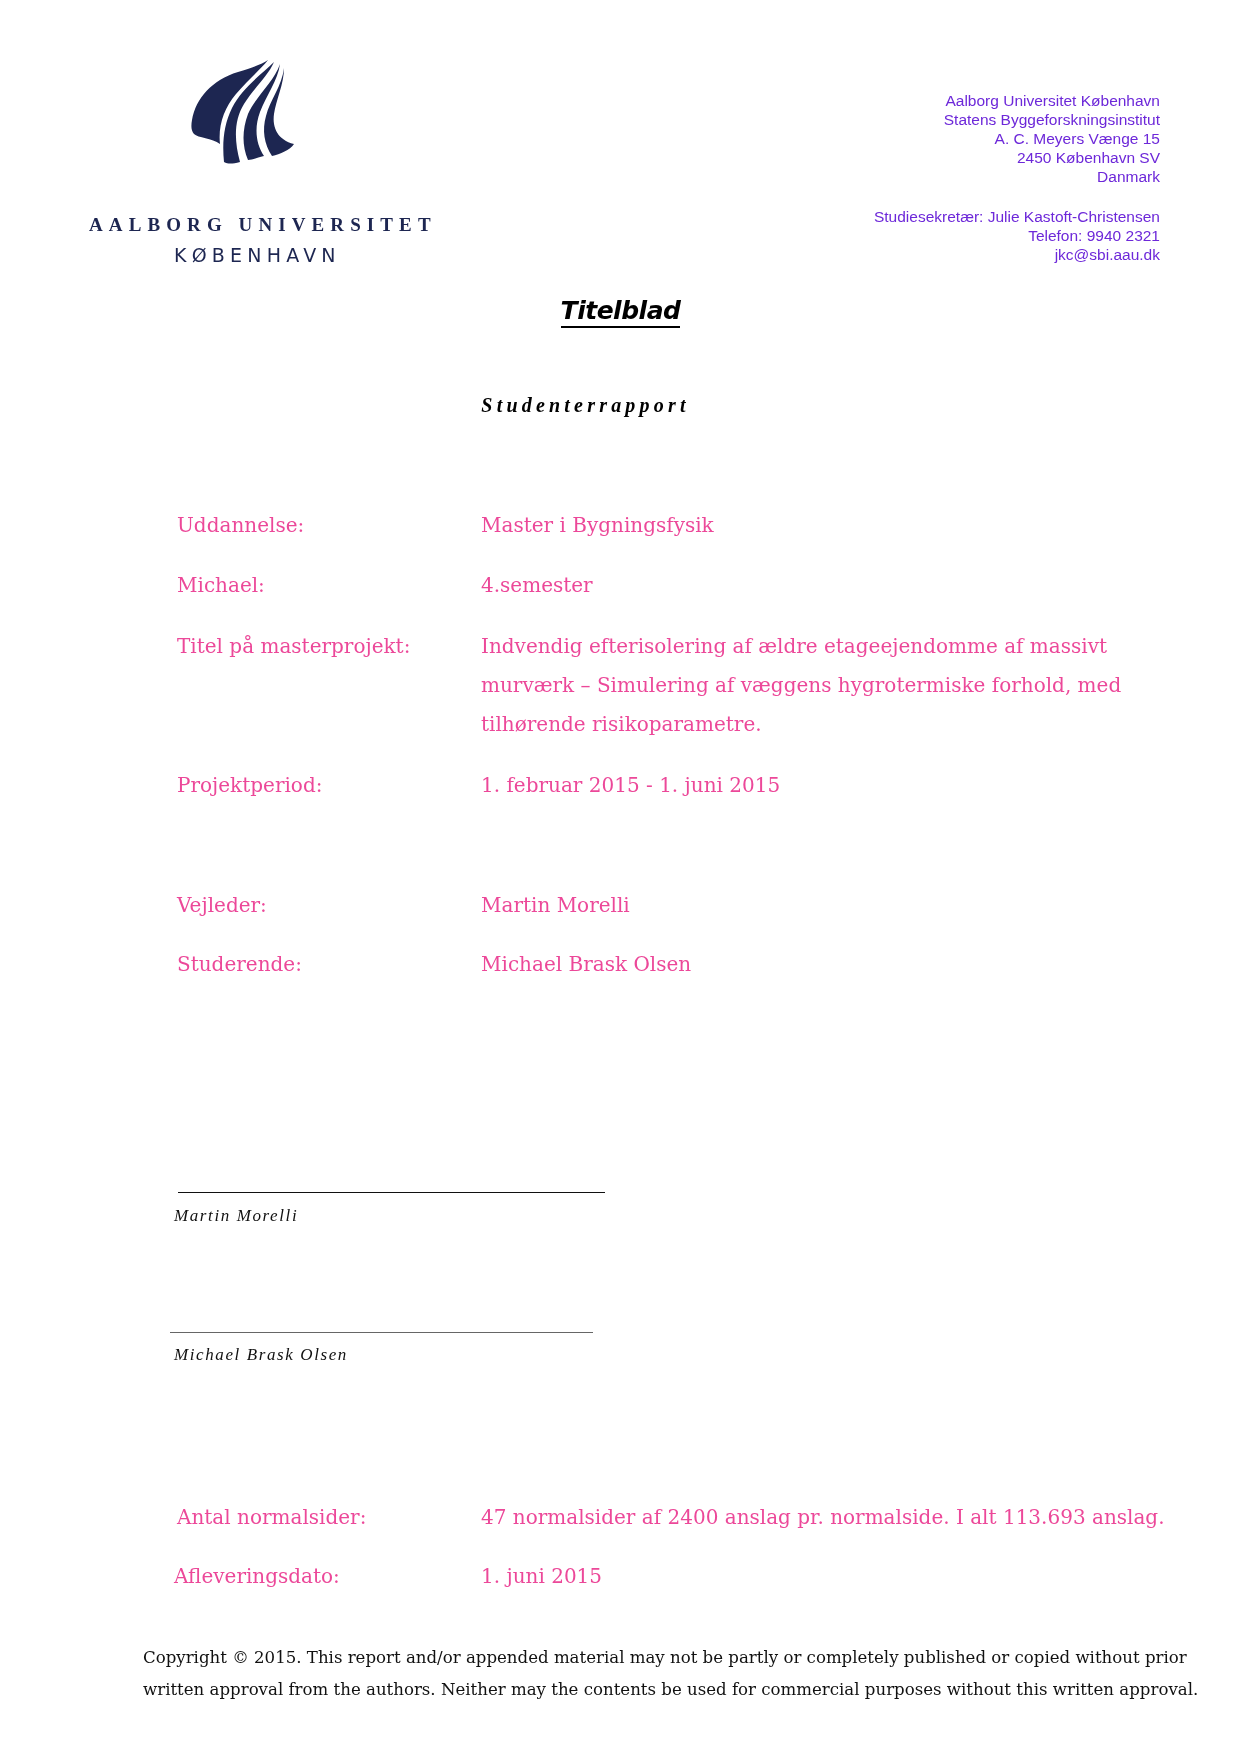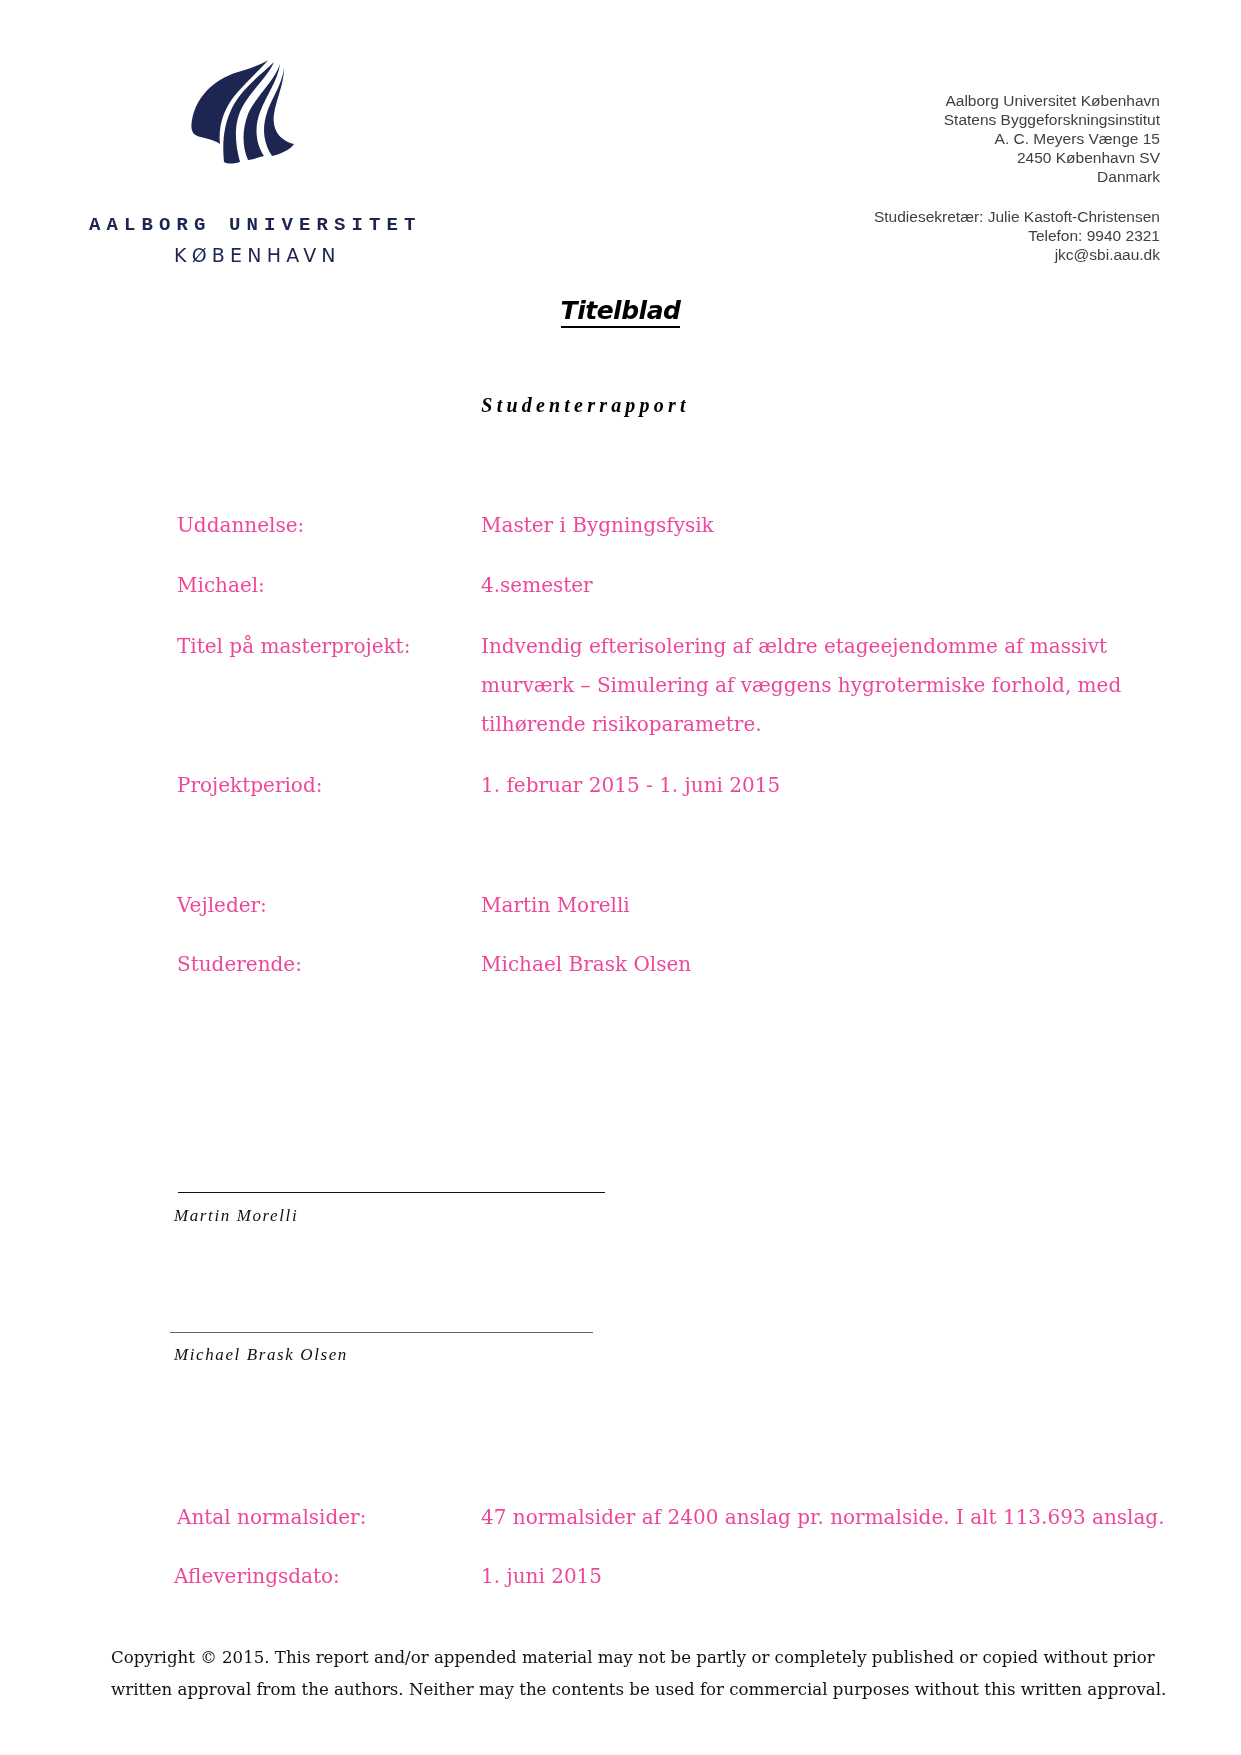--- a/index.html
+++ b/index.html
@@ -1,45 +1,45 @@
 <!DOCTYPE html>
 <html><head>
   <meta charset="utf-8">
   <style>
     html, body { margin: 0; padding: 0; background: #ffffff; }
     body { width: 1241px; height: 1755px; position: relative; overflow: hidden; font-family: "DejaVu Serif", serif; color: #111; }
 
     
     .logo-mark { position: absolute; left: 190px; top: 58px; width: 112px; height: 108px; }
-    .logo-name { position: absolute; left: 89px; top: 213px; width: 332px; font-family: Liberation Mono, monospace; font-weight: bold; font-size: 19px; letter-spacing: 6.1px; color: #1d2651; line-height: 24px; white-space: nowrap; }
+    .logo-name { position: absolute; left: 89px; top: 213px; width: 332px; font-family: Liberation Serif, serif; font-weight: bold; font-size: 19px; letter-spacing: 6.1px; color: #1d2651; line-height: 24px; white-space: nowrap; }
     .logo-city { position: absolute; left: 174px; top: 243px; font-family: "DejaVu Sans", sans-serif; font-weight: normal; font-size: 19px; letter-spacing: 5.2px; color: #1d2651; line-height: 24px; white-space: nowrap; }
 
     
-    .address { position: absolute; right: 81px; top: 91px; text-align: right; font-family: "Liberation Sans", sans-serif; font-size: 15.5px; line-height: 19px; color: #404040; }
+    .address { position: absolute; right: 81px; top: 91px; text-align: right; font-family: "Liberation Sans", sans-serif; font-size: 15.5px; line-height: 19px; color: #6d28d9; }
     .address .line { display: block; white-space: nowrap; }
     .address .gap { height: 21px; }
 
     
     .titelblad { position: absolute; left: 0; width: 1241px; top: 296px; text-align: center; }
     .titelblad span { font-family: "DejaVu Sans", sans-serif; font-weight: bold; font-style: italic; font-size: 25px; letter-spacing: -0.5px; color: #000; border-bottom: 2px solid #000; padding-bottom: 1px; line-height: 30px; }
     .subtitle { position: absolute; left: 0; width: 1171px; top: 394px; text-align: center; font-family: "Liberation Serif", serif; font-weight: bold; font-style: italic; font-size: 20px; letter-spacing: 4.2px; color: #000; }
 
     
     .label, .value { position: absolute; font-family: "DejaVu Serif", serif; font-size: 20px; line-height: 39px; color: #ec4899; white-space: nowrap; }
     .label { left: 177px; }
     .value { left: 481px; }
 
     
     .sig-line { position: absolute; height: 0; }
     .sig-line.l1 { left: 178px; top: 1192px; width: 427px; border-top: 1.6px solid #111; }
     .sig-line.l2 { left: 170px; top: 1332px; width: 423px; border-top: 1.3px solid #666; }
     .sig-name { position: absolute; left: 174px; font-family: "Liberation Serif", serif; font-style: italic; font-size: 17px; letter-spacing: 1.6px; color: #111; white-space: nowrap; }
 
     .footer { position: absolute; left: 111px; top: 1642px; width: 1060px; font-family: "DejaVu Serif", serif; font-size: 16.6px; line-height: 32px; color: #111; }
-    .footer .line { display: block; white-space: nowrap; }
+    .footer .line { display: block; white-space: nowrap; margin-left: 32px; }
   </style>
 </head>
 <body>
 
 <div>
   <svg class="logo-mark" viewBox="0 0 112 108" xmlns="http://www.w3.org/2000/svg">
     <g fill="#1d2651">
       <path d="M2 62 C 6 40, 22 22, 48 14 C 62 10, 72 6, 78 2 C 70 12, 58 22, 46 36 C 34 50, 28 68, 30 86 C 22 80, 8 80, 4 76 C 1 72, 1 68, 2 62 Z"></path>
       <path d="M84 4 C 78 18, 64 30, 54 46 C 44 62, 44 82, 50 104 C 42 106, 38 106, 34 104 C 32 84, 34 66, 42 50 C 52 30, 72 16, 84 4 Z"></path>
       <path d="M90 6 C 88 22, 76 38, 70 54 C 64 70, 66 86, 74 98 C 66 100, 62 102, 58 102 C 52 88, 52 72, 58 56 C 66 38, 84 24, 90 6 Z"></path>

